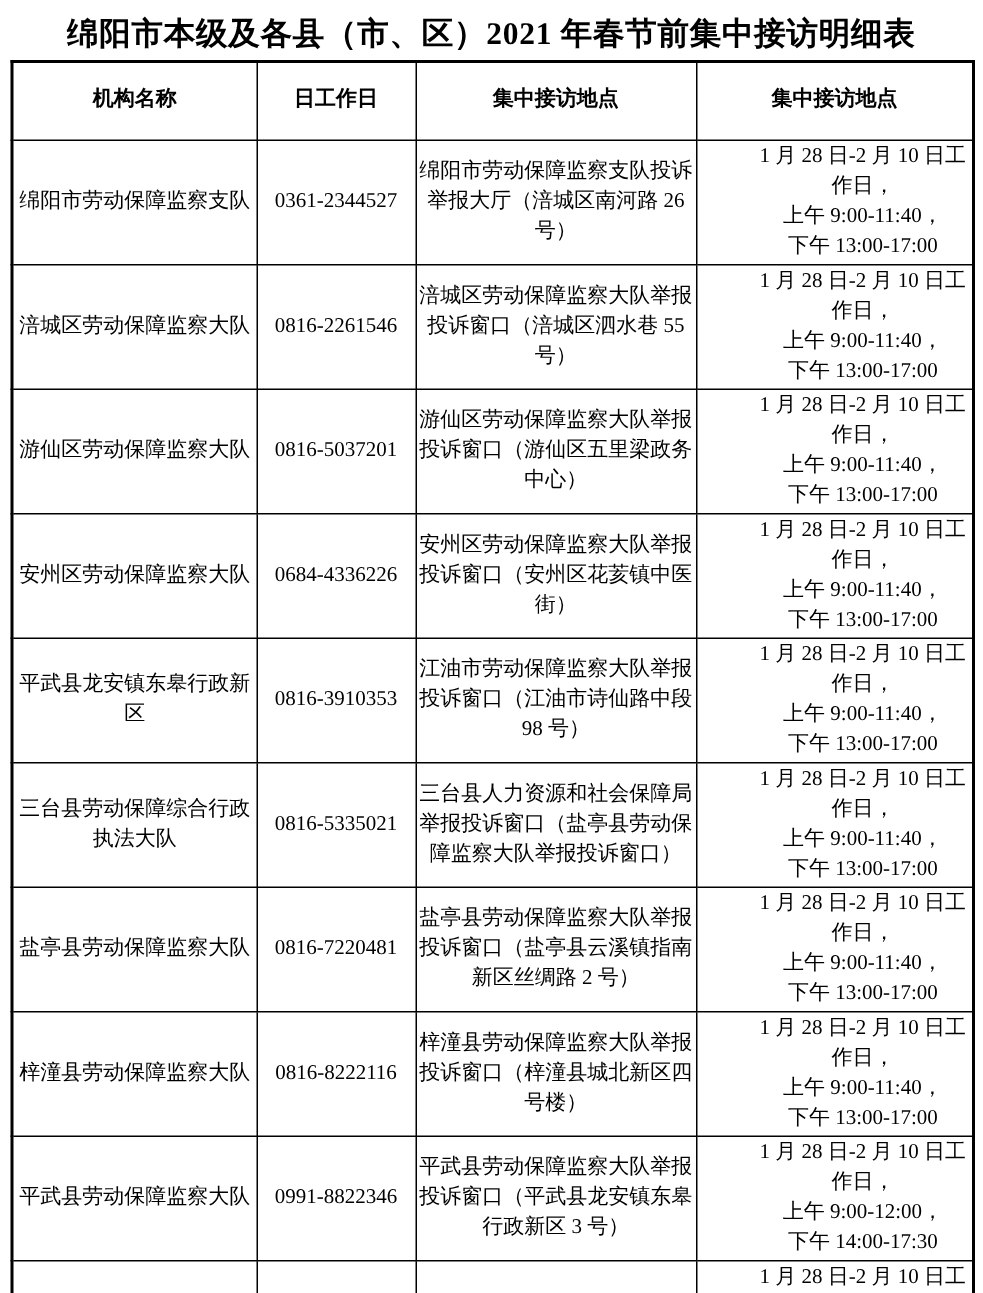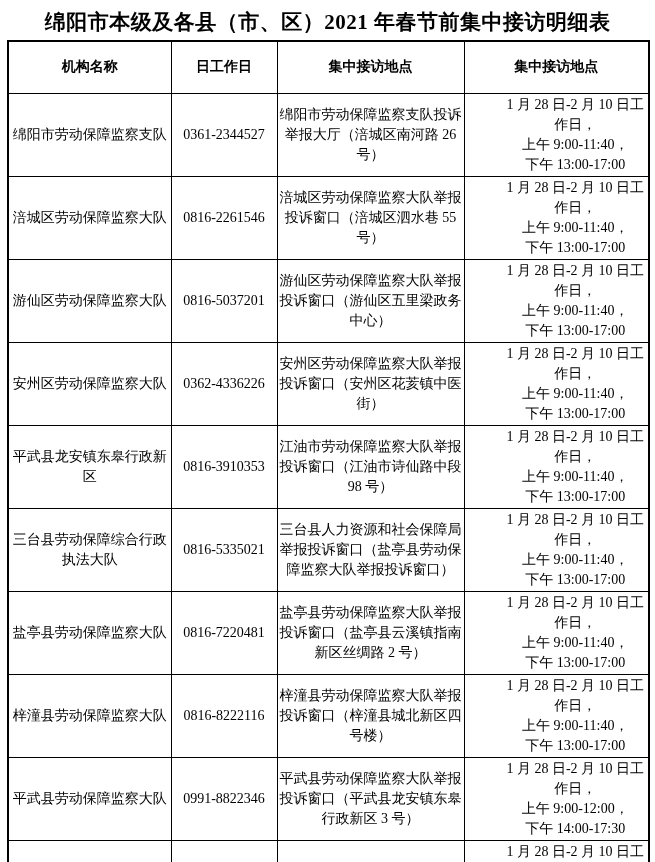--- a/index.html
+++ b/index.html
@@ -84,21 +84,21 @@
       <tr class="row-std">
         <td>游仙区劳动保障监察大队</td>
         <td>0816-5037201</td>
         <td>游仙区劳动保障监察大队举报投诉窗口（游仙区五里梁政务中心）</td>
         <td class="time-cell">1 月 28 日-2 月 10 日工作日，
 上午 9:00-11:40，
 下午 13:00-17:00</td>
       </tr>
       <tr class="row-std">
         <td>安州区劳动保障监察大队</td>
-        <td>0362-4336226</td>
+        <td>0684-4336226</td>
         <td>安州区劳动保障监察大队举报投诉窗口（安州区花荄镇中医街）</td>
         <td class="time-cell">1 月 28 日-2 月 10 日工作日，
 上午 9:00-11:40，
 下午 13:00-17:00</td>
       </tr>
       <tr class="row-std">
         <td>平武县龙安镇东皋行政新区</td>
         <td>0816-3910353</td>
         <td>江油市劳动保障监察大队举报投诉窗口（江油市诗仙路中段 98 号）</td>
         <td class="time-cell">1 月 28 日-2 月 10 日工作日，

